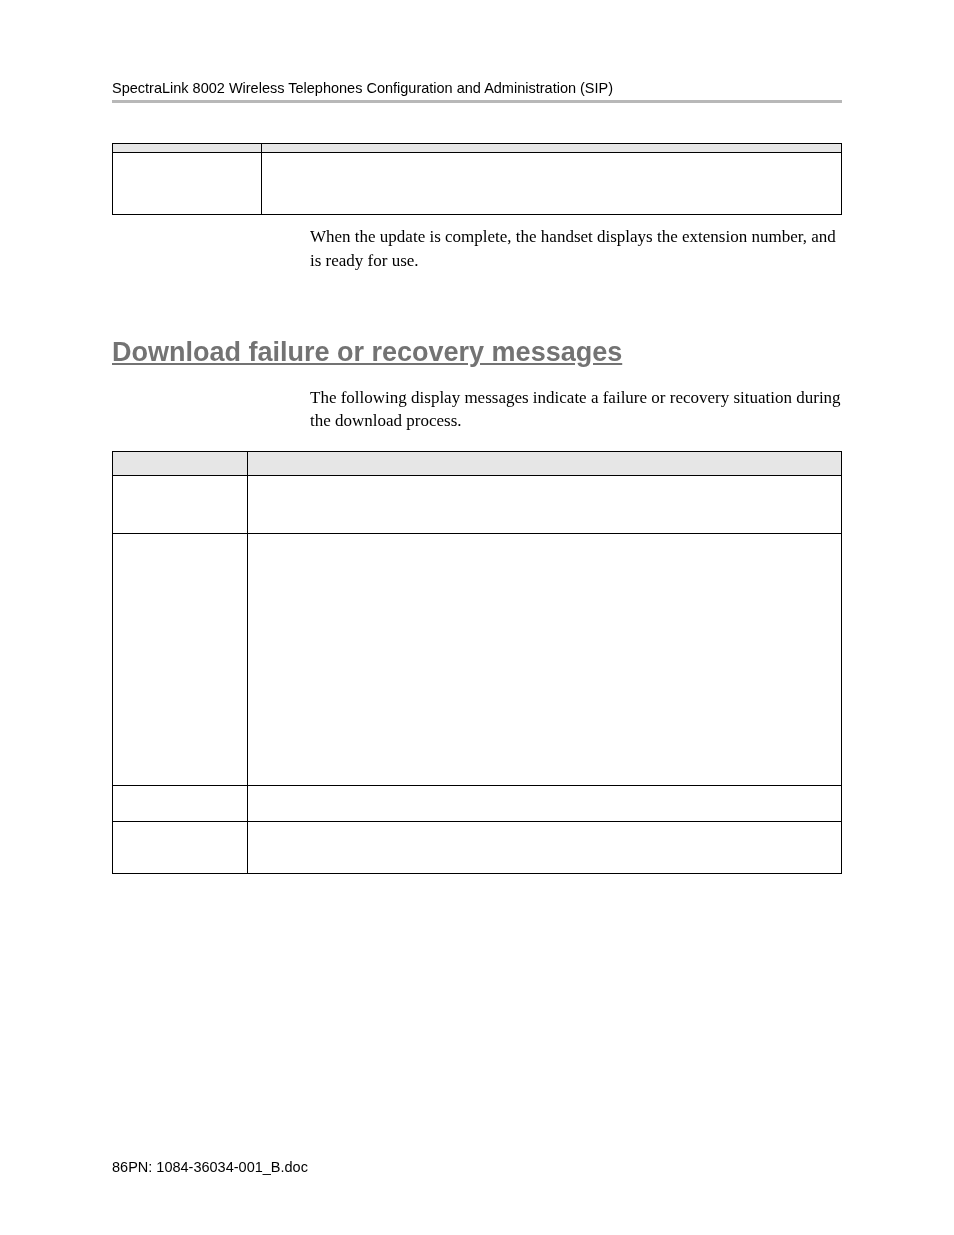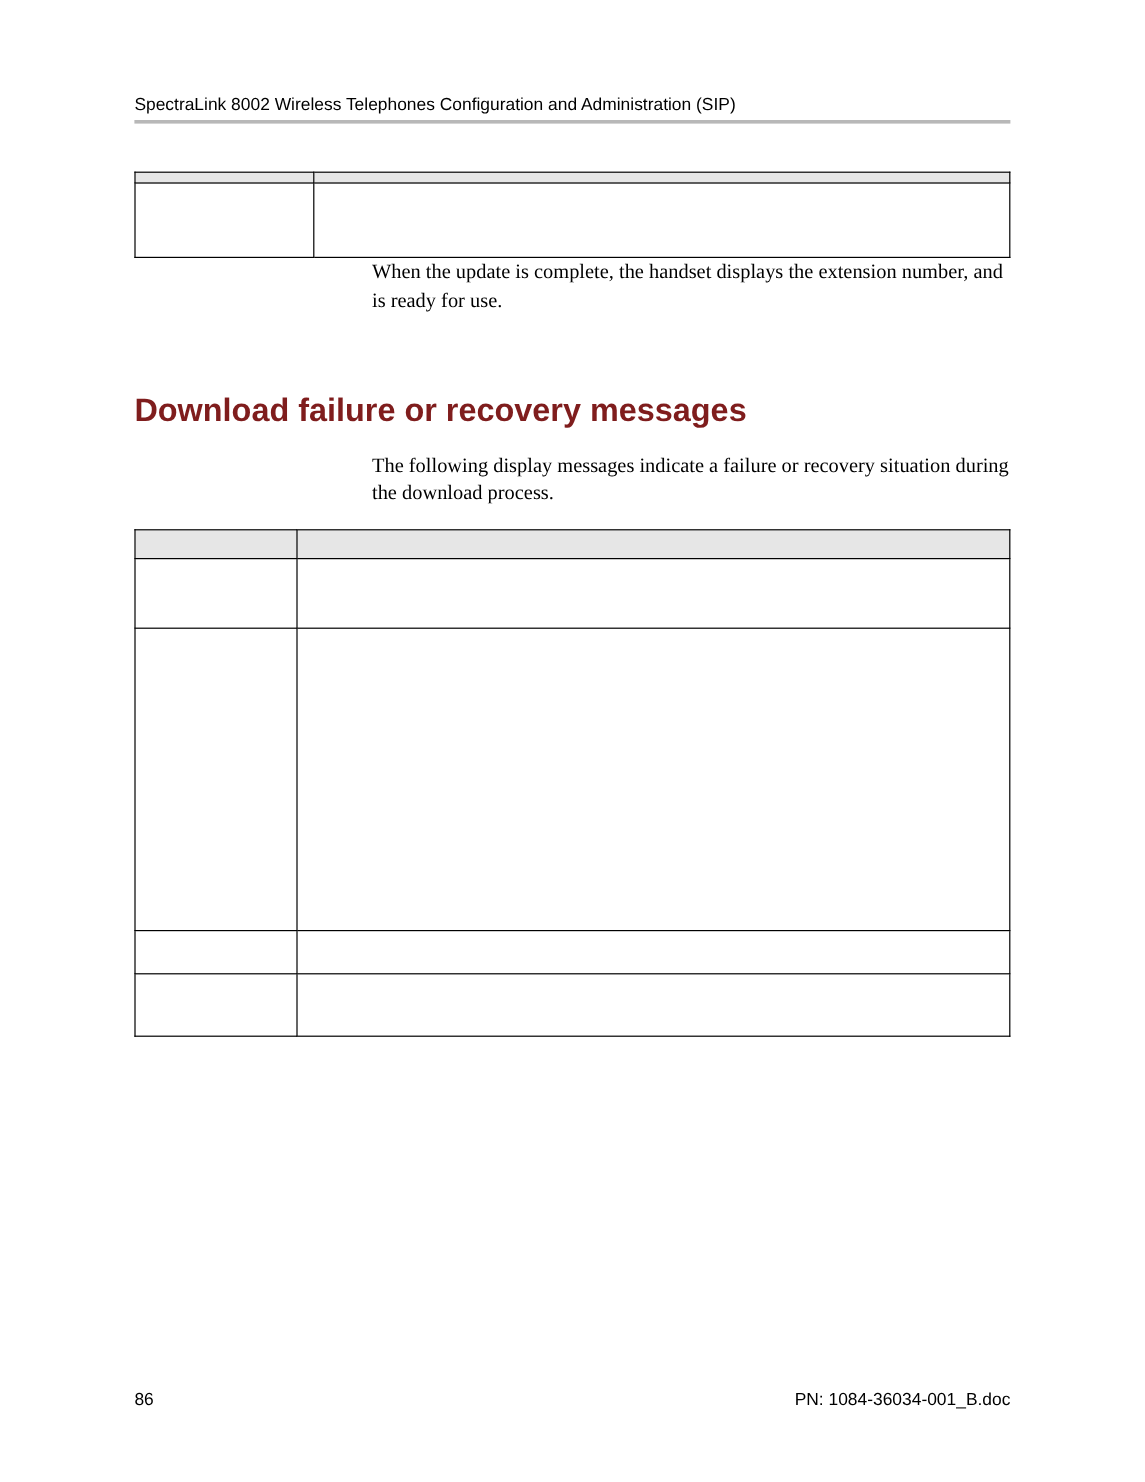--- a/index.html
+++ b/index.html
@@ -42,32 +42,33 @@
     padding: 4px 8px;
   }
   .tbl-hdr {
     background: #e6e6e6;
   }
   .tbl .col1 {
     width: 132px;
   }
   .tbl1-row2 { height: 62px; }
   .body-para {
-    margin: 0 0 0 198px;
+    margin: 10px 0 0 198px;
     font-size: 17px;
     line-height: 1.4;
   }
   .section-heading {
     font-family: Arial, "Helvetica Neue", sans-serif;
     font-stretch: condensed;
     font-weight: bold;
-    color: #7f1d1d;
+    color: #737373;
     font-size: 27px;
     margin: 64px 0 18px 0;
     letter-spacing: 0px;
+    text-decoration: underline;
   }
   .tbl2 {
     width: 100%;
     border-collapse: collapse;
     margin-top: 18px;
     border: 1px solid #000;
   }
   .tbl2 td, .tbl2 th {
     border: 1px solid #000;
     vertical-align: top;
@@ -77,21 +78,21 @@
   .tbl2-r1 { height: 58px; }
   .tbl2-r2 { height: 252px; }
   .tbl2-r3 { height: 36px; }
   .tbl2-r4 { height: 52px; }
   .footer {
     position: absolute;
     bottom: 60px;
     left: 112px;
     right: 112px;
     display: flex;
-    justify-content: space-between;
+    justify-content: flex-start;
     font-family: "Arial Narrow", Arial, sans-serif;
     font-size: 14.5px;
     font-stretch: condensed;
   }
 </style>
 </head>
 <body>
 
 <div class="page">
 

